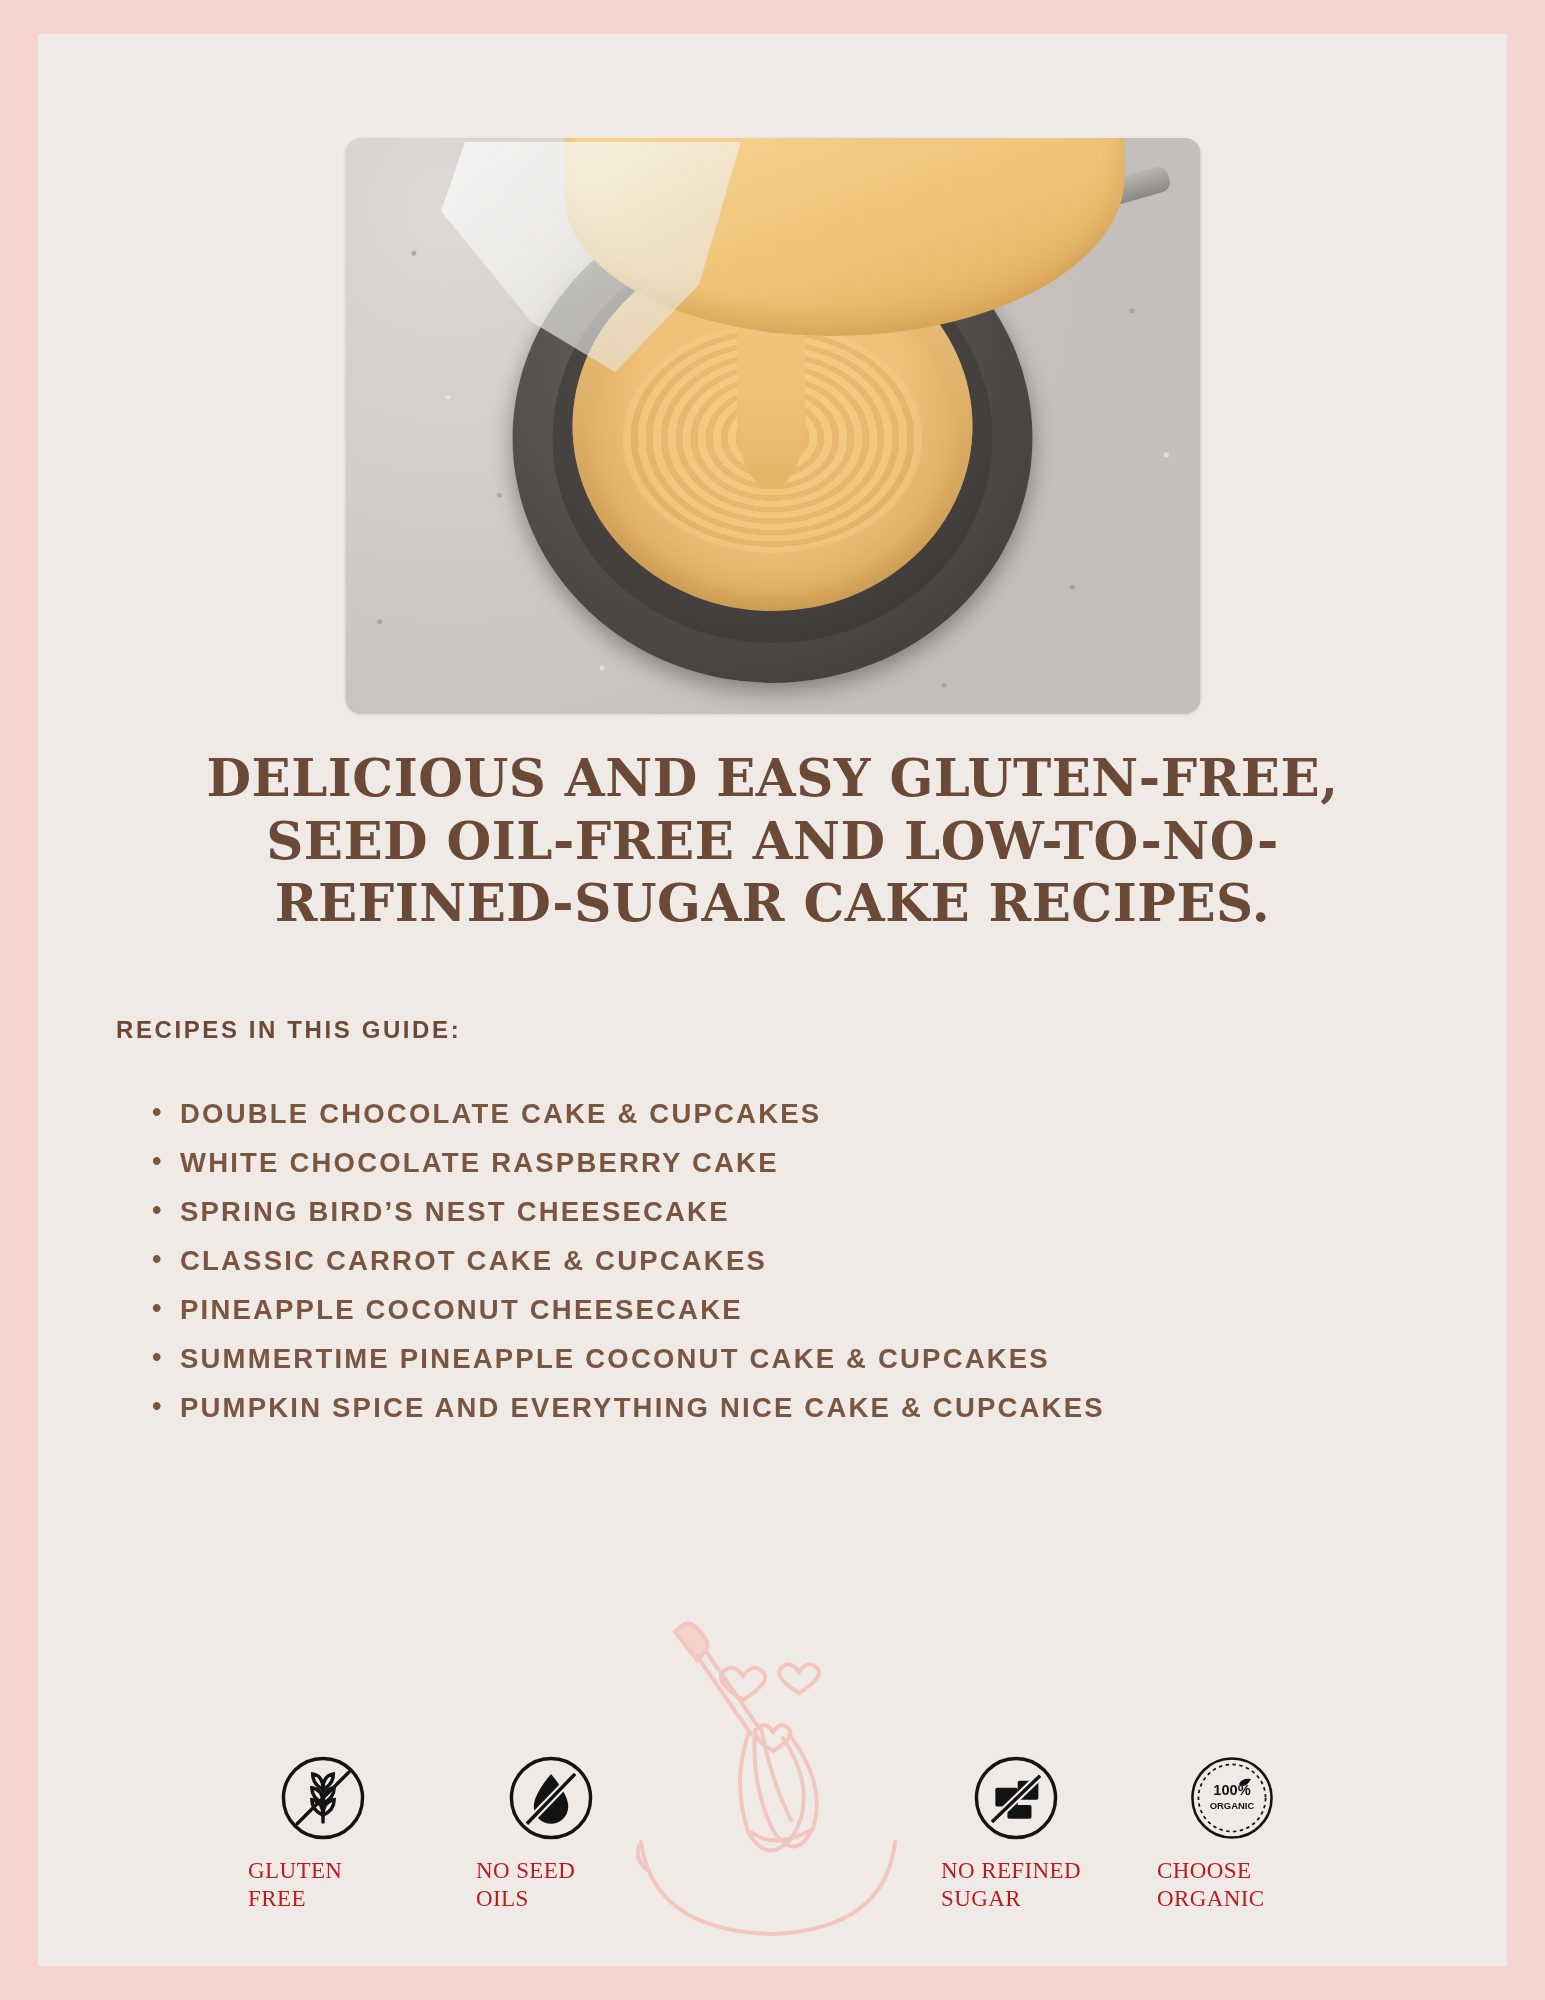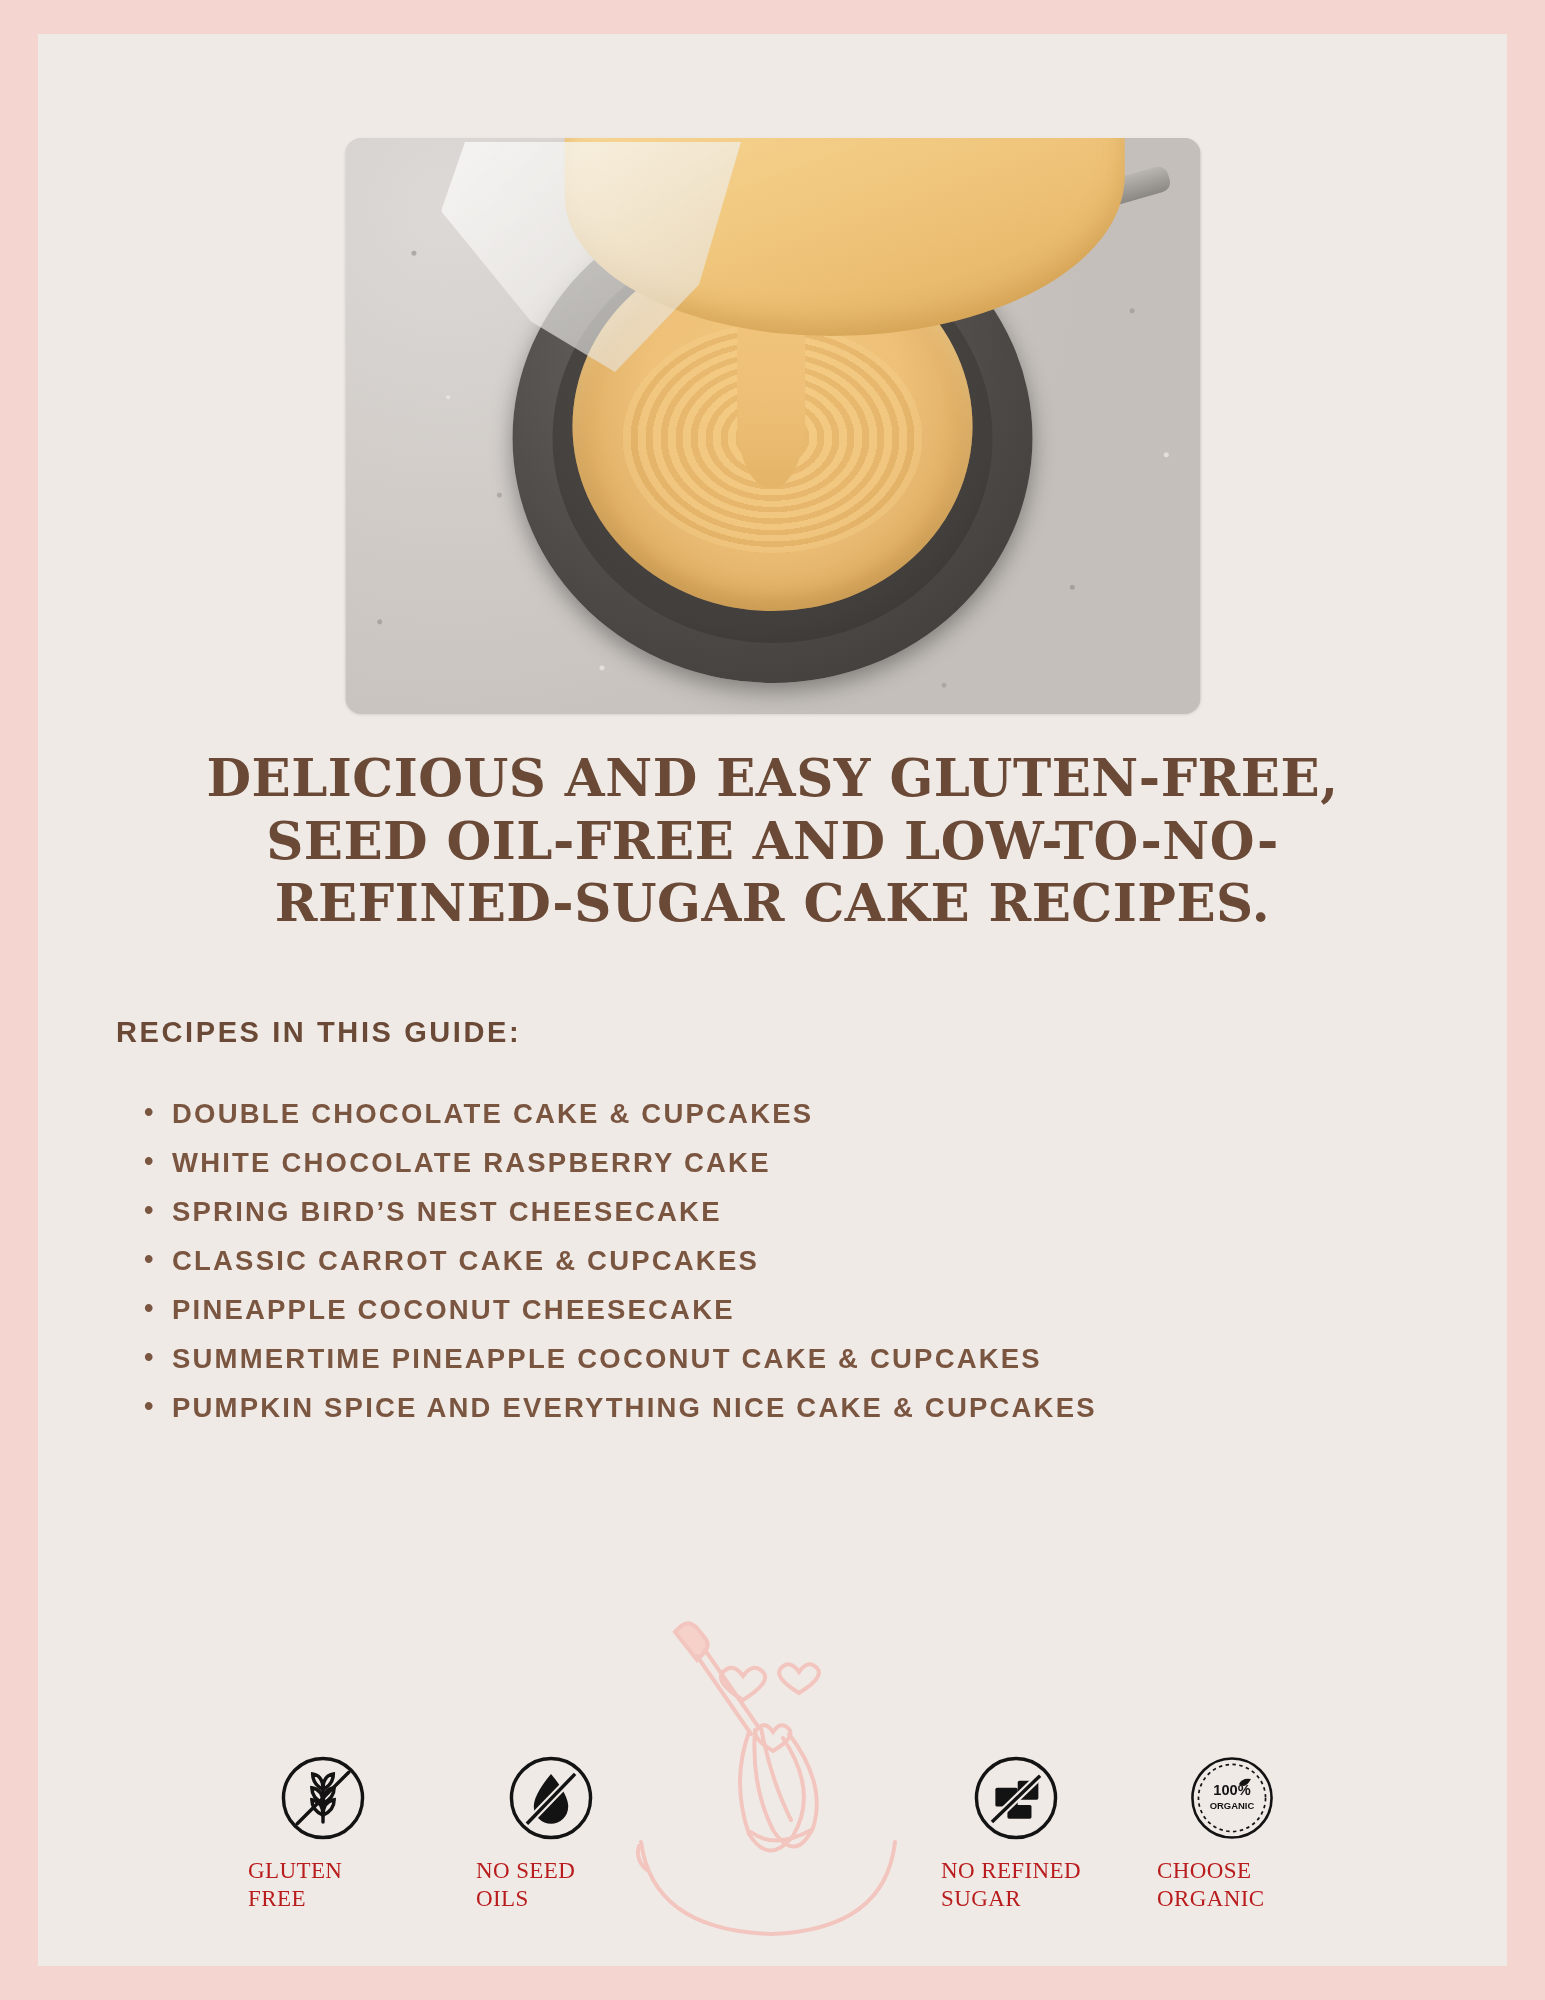--- a/index.html
+++ b/index.html
@@ -167,28 +167,28 @@
     text-transform: uppercase;
     transform: scaleX(0.97);
   }
 
   
   .recipes-head {
     position: absolute;
     left: 78px;
     top: 982px;
     color: #6a4a36;
-    font-size: 29px;
+    font-size: 24px;
     font-weight: 700;
     letter-spacing: 2.6px;
     text-transform: uppercase;
   }
   .recipes-list {
     position: absolute;
-    left: 92px;
+    left: 100px;
     right: 80px;
     top: 1060px;
     margin: 0;
     padding: 0 0 0 42px;
     list-style: none;
     color: #7a5540;
   }
   .recipes-list li {
     position: relative;
     font-size: 27.5px;

